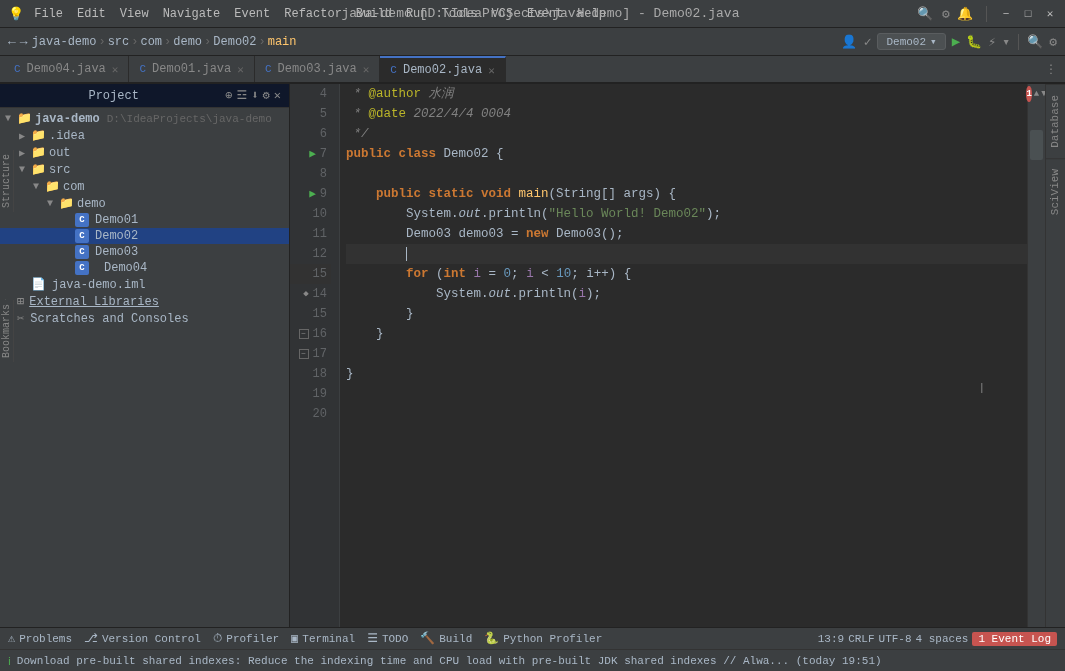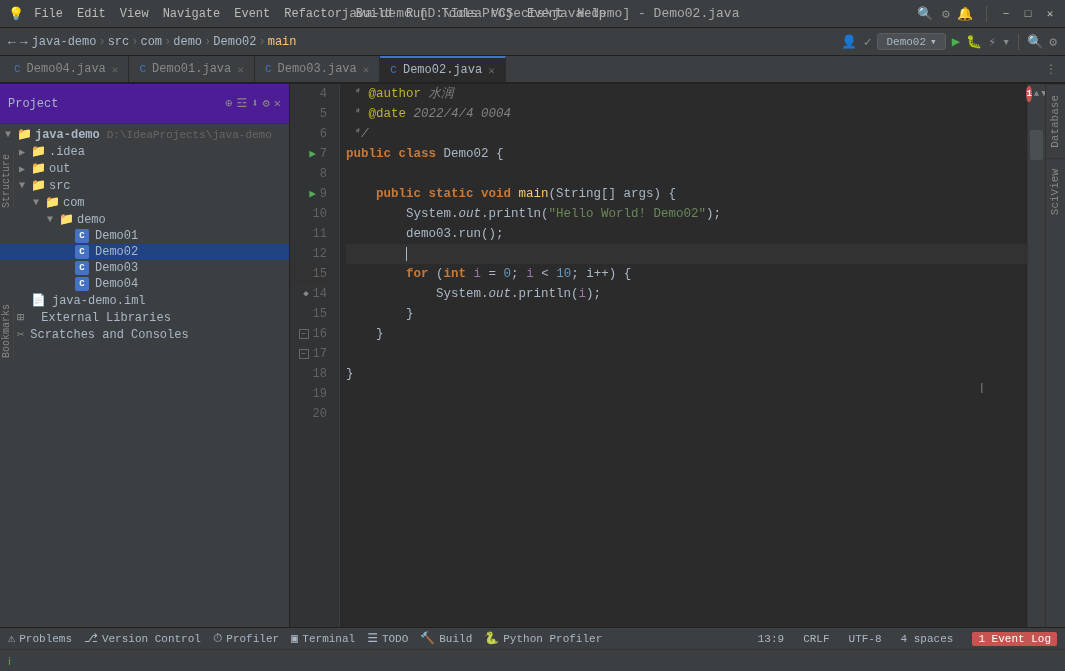--- a/index.html
+++ b/index.html
@@ -165,24 +165,25 @@
       width: 290px;
       background: #3c3f41;
       display: flex;
       flex-direction: column;
       border-right: 1px solid #222;
       flex-shrink: 0;
     }
     .panel-header {
       display: flex;
       align-items: center;
-      padding: 12px 8px;
-      background: #4c1d95;
+      padding: 4px 8px;
+      background: #0f172a;
       border-bottom: 1px solid #333;
       gap: 6px;
+      text-align: center;
     }
     .panel-title {
       font-size: 12px;
       color: #a9b7c6;
       flex: 1;
     }
     .panel-actions {
       display: flex;
       gap: 4px;
     }
@@ -342,21 +343,21 @@
     .status-item {
       display: flex;
       align-items: center;
       gap: 4px;
       cursor: pointer;
     }
     .status-icon { font-size: 12px; }
     .status-right {
       margin-left: auto;
       display: flex;
-      gap: 19px;
+      gap: 4px;
     }
     .event-log {
       background: #c75450;
       border-radius: 2px;
       padding: 1px 6px;
       color: white;
       font-size: 11px;
     }
 
     
@@ -551,33 +552,33 @@
 
       <div class="tree-item" style="padding-left:60px;">
         <span class="tree-arrow" style="visibility:hidden;">▶</span>
         <span class="tree-icon-java-class">C</span>
         <span style="margin-left:3px;">Demo03</span>
       </div>
 
       <div class="tree-item" style="padding-left:60px;">
         <span class="tree-arrow" style="visibility:hidden;">▶</span>
         <span class="tree-icon-java-class">C</span>
-        <span style="margin-left:3px;">Demo04</span>
+        <span style="margin-left:12px;">Demo04</span>
       </div>
 
       <div class="tree-item" style="padding-left:16px;">
         <span class="tree-arrow" style="visibility:hidden;">▶</span>
         <span style="color:#888;">📄</span>
         <span style="margin-left:3px;">java-demo.iml</span>
       </div>
 
       <div class="tree-item" style="padding-left:2px;">
         <span class="tree-arrow">▶</span>
         <span style="color:#888;">⊞</span>
-        <span style="margin-left:14px;">External Libraries</span>
+        <span style="margin-left:2px;text-decoration:underline;">External Libraries</span>
       </div>
 
       <div class="tree-item" style="padding-left:2px;">
         <span class="tree-arrow">▶</span>
         <span style="color:#888;">✂</span>
         <span style="margin-left:3px;">Scratches and Consoles</span>
       </div>
     </div>
   </div>
 
@@ -664,24 +665,24 @@
         <div class="code-line"></div>
 
         <div class="code-line">
           <span class="plain">    </span><span class="kw">public </span><span class="kw">static </span><span class="kw">void </span><span class="fn">main</span><span class="plain">(String[] args) {</span>
         </div>
 
         <div class="code-line">
           <span class="plain">        System.</span><span class="plain italic-text">out</span><span class="plain">.println(</span><span class="str">"Hello World! Demo02"</span><span class="plain">);</span>
         </div>
 
-
-        <div class="code-line">
-          <span class="plain">        demo03.run();</span>
-        </div>
+        <div class="code-line">
+          <span class="plain">        Demo03 demo03 = </span><span class="kw">new </span><span class="plain">Demo03();</span>
+        </div>
+
 
         <div class="code-line current-line">
           <span class="plain">        </span><span class="cursor-line"></span>
         </div>
 
         <div class="code-line">
           <span class="plain">        </span><span class="kw">for </span><span class="plain">(</span><span class="kw">int </span><span class="purple">i</span><span class="plain"> = </span><span class="num">0</span><span class="plain">; </span><span class="purple">i</span><span class="plain"> &lt; </span><span class="num">10</span><span class="plain">; </span><span class="plain">i++) {</span>
         </div>
 
         <div class="code-line">
@@ -760,20 +761,21 @@
     <span class="status-item">13:9</span>
     <span class="status-item">CRLF</span>
     <span class="status-item">UTF-8</span>
     <span class="status-item">4 spaces</span>
     <div class="event-log status-item">1  Event Log</div>
   </div>
 </div>
 
 <div class="notification-bar">
   <span class="notif-icon">ℹ</span>
+  <span style="color:#a9b7c6;">Download pre-built shared indexes: Reduce the indexing time and CPU load with pre-built JDK shared indexes // Alwa... (today 19:51)</span>
 </div>
 
 <div style="position:fixed;left:0;top:300px;width:14px;background:#3c3f41;border-right:1px solid #444;display:flex;flex-direction:column;align-items:center;padding:4px 0;gap:4px;">
   <span style="writing-mode:vertical-rl;transform:rotate(180deg);font-size:10px;color:#888;cursor:pointer;">Bookmarks</span>
 </div>
 
 <div style="position:fixed;left:0;top:150px;width:14px;background:#3c3f41;border-right:1px solid #444;display:flex;flex-direction:column;align-items:center;padding:4px 0;gap:4px;">
   <span style="writing-mode:vertical-rl;transform:rotate(180deg);font-size:10px;color:#888;cursor:pointer;">Structure</span>
 </div>
 

